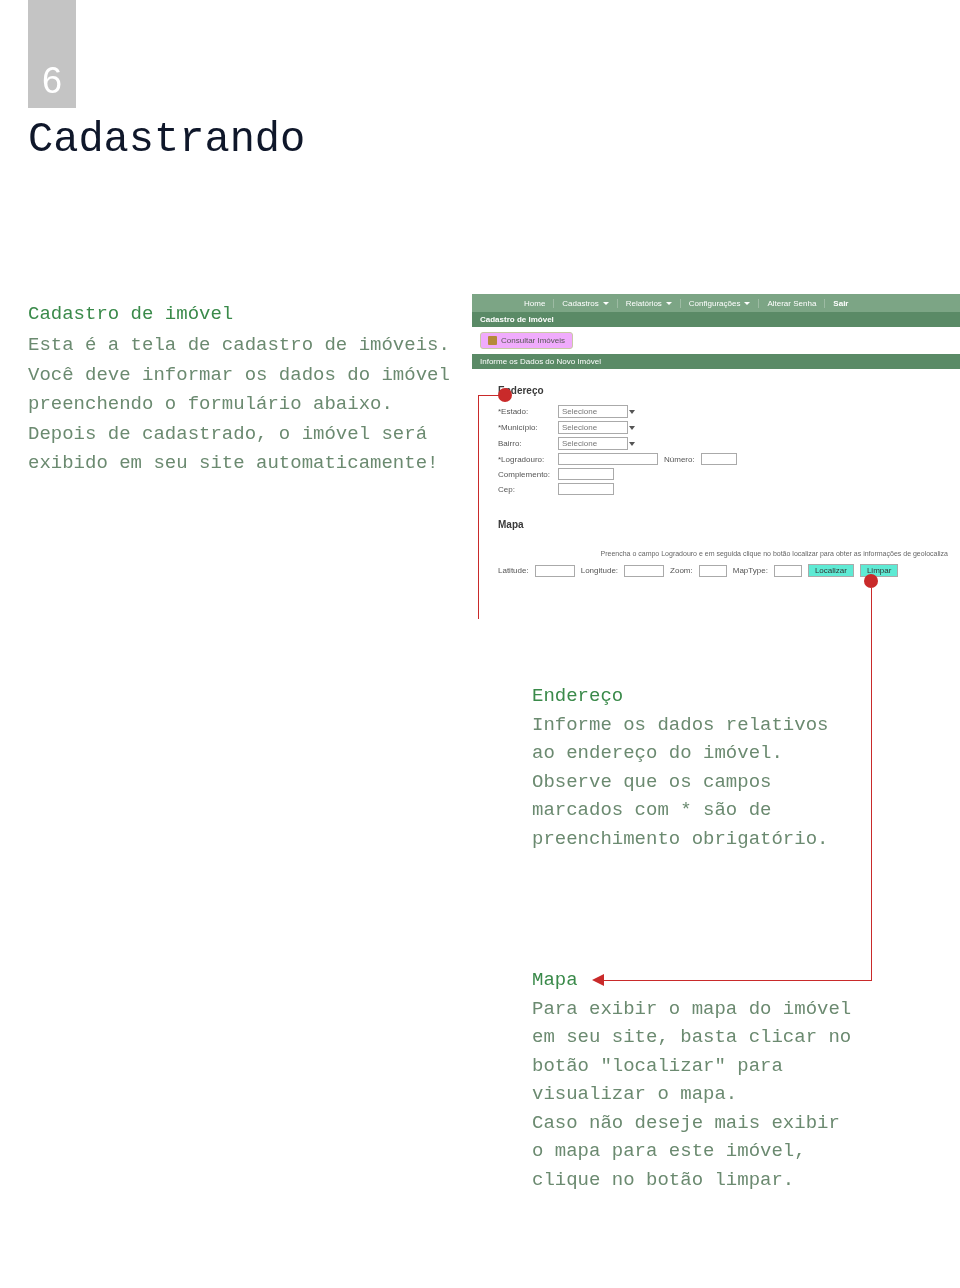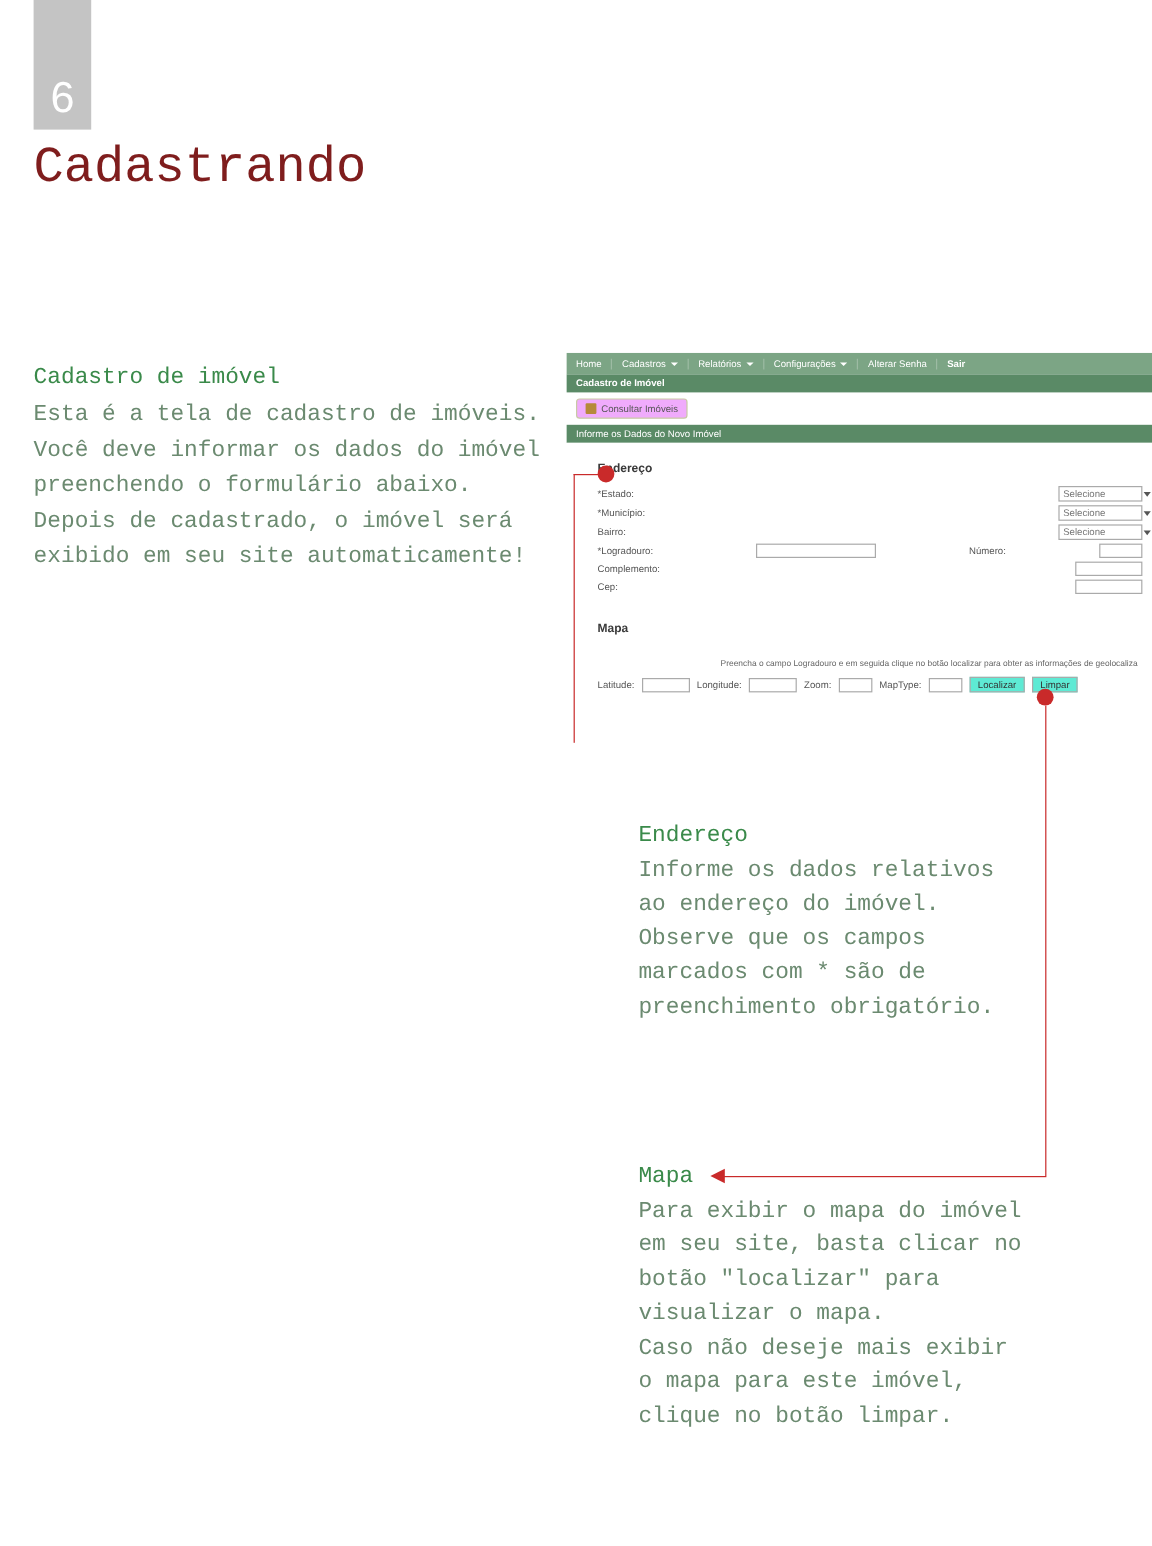--- a/index.html
+++ b/index.html
@@ -27,21 +27,21 @@
     color: #fff;
     font-size: 36px;
     font-family: Arial, sans-serif;
   }
   .title {
     position: absolute;
     top: 114px;
     left: 28px;
     font-size: 42px;
     line-height: 1.25;
-    color: #7f1d1d;
+    color: #0f172a;
     font-family: "Courier New", Courier, monospace;
   }
   .intro {
     position: absolute;
     top: 300px;
     left: 28px;
     width: 430px;
     font-size: 19px;
     line-height: 1.55;
     color: #6b8a70;
@@ -64,20 +64,21 @@
     color: #555;
     overflow: hidden;
   }
   .menubar {
     display: flex;
     height: 18px;
     background: #7ca585;
     color: #fff;
     font-size: 8px;
     align-items: center;
+    padding-left: 44px;
   }
   .menubar .mitem {
     padding: 0 8px;
     border-right: 1px solid rgba(255,255,255,0.25);
     display: flex;
     align-items: center;
     gap: 4px;
   }
   .menubar .mitem:last-child { border-right: none; font-weight: bold; }
   .menubar .caret {
@@ -131,21 +132,20 @@
     font-weight: bold;
     font-size: 10px;
     padding: 10px 0 6px 0;
   }
   .frow {
     display: flex;
     align-items: center;
     margin: 3px 0;
     font-size: 8px;
     color: #555;
-    justify-content: space-between;
   }
   .frow .lab {
     width: 60px;
   }
   .sel {
     border: 1px solid #aaa;
     background: #fff;
     font-size: 8px;
     color: #777;
     padding: 1px 3px;

